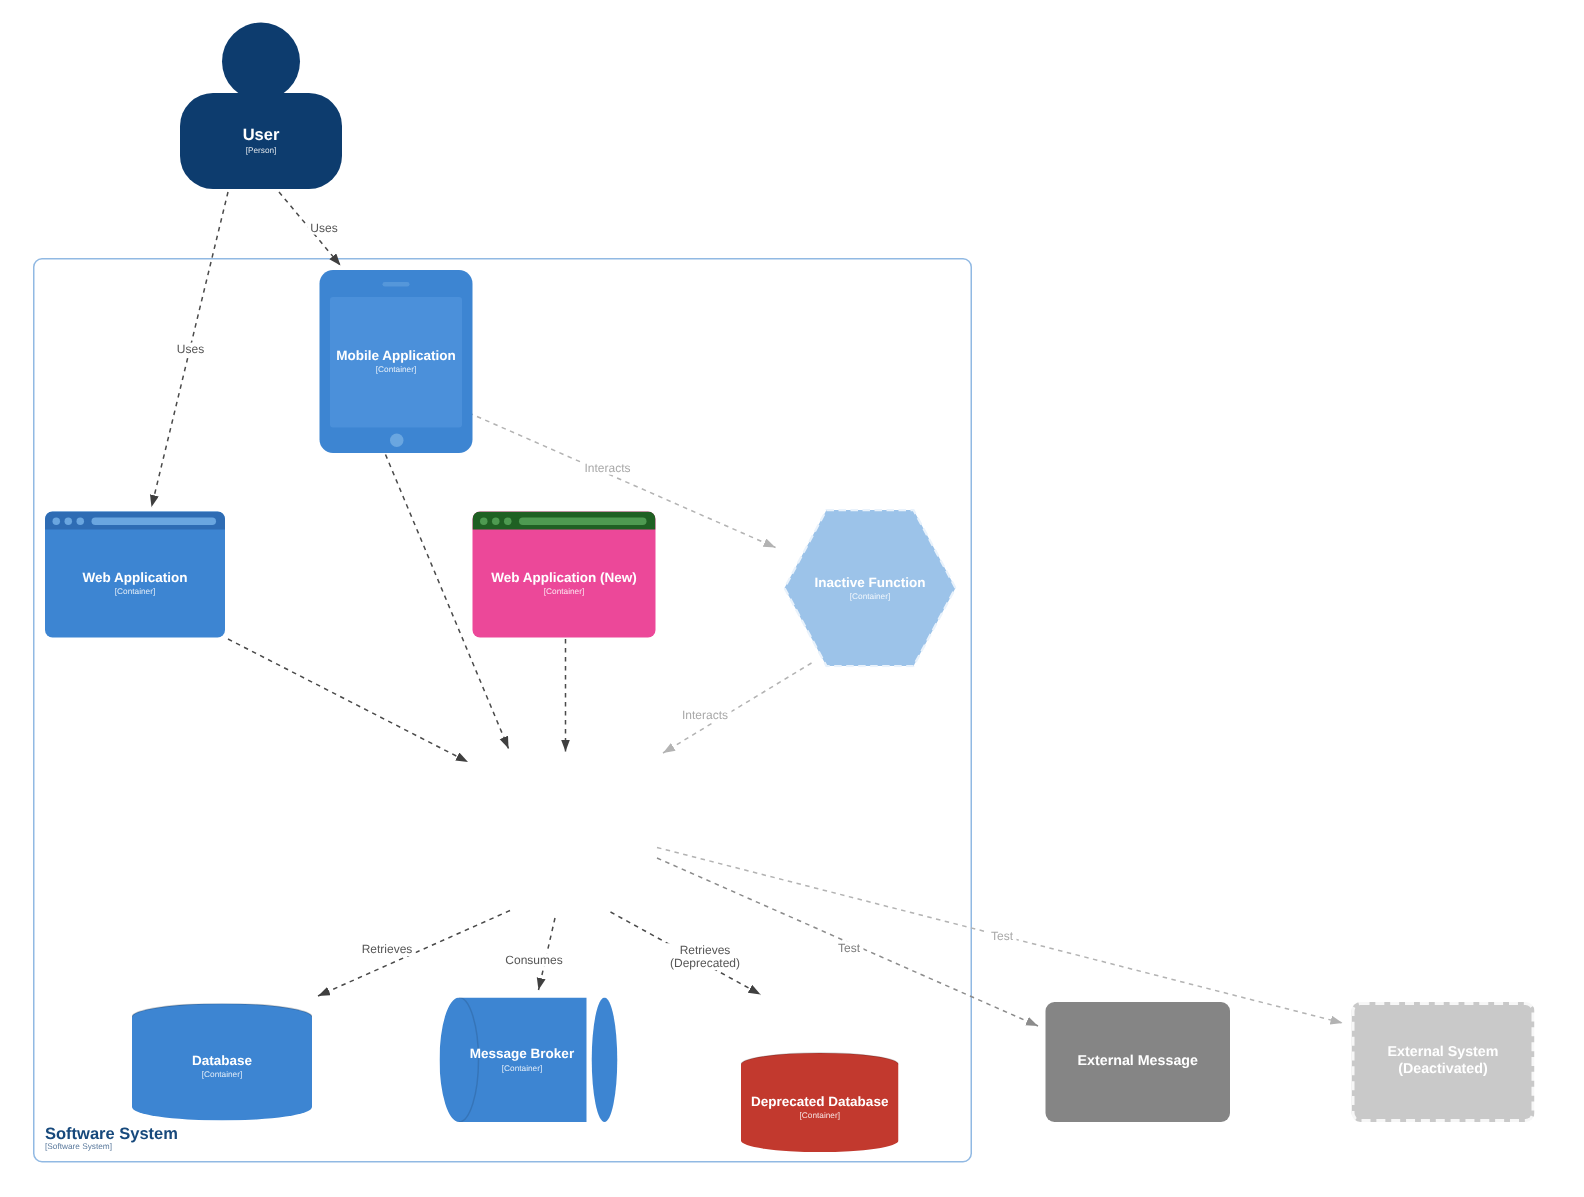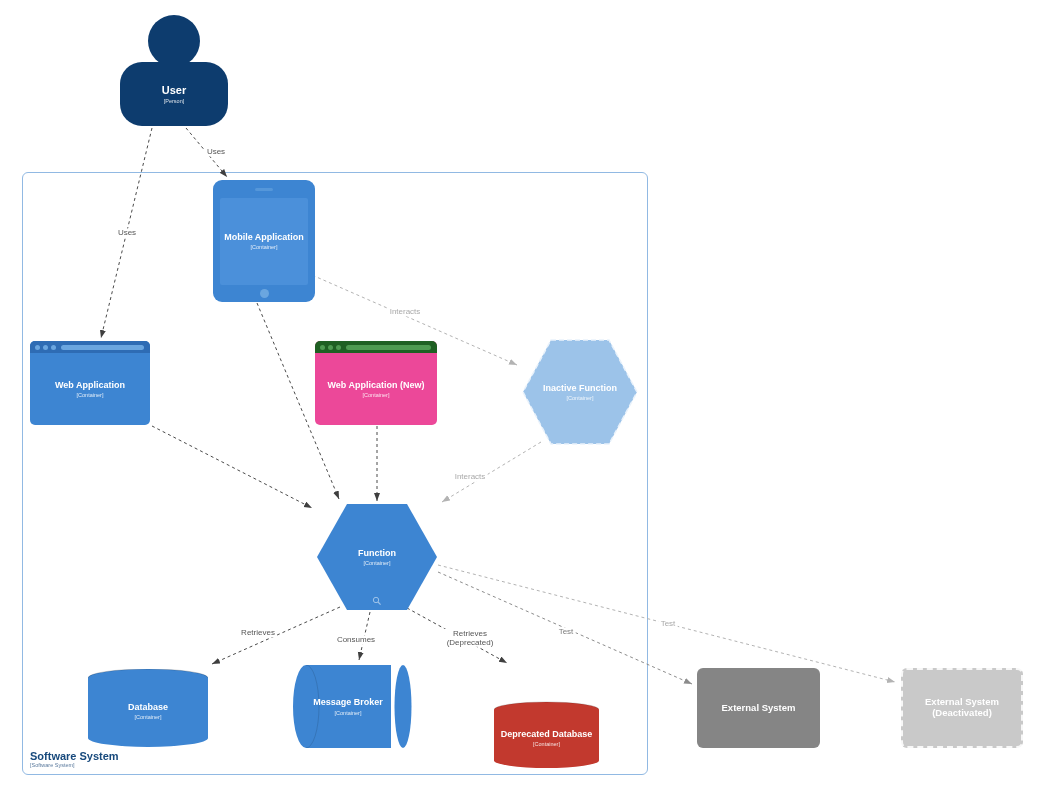--- a/index.html
+++ b/index.html
@@ -146,33 +146,20 @@
   <div class="node" style="left:522px;top:339px;width:116px;height:106px;">
     <svg class="shapesvg" viewBox="0 0 116 106">
       <polygon points="29,1 87,1 115,53 87,105 29,105 1,53" fill="#9cc3e9" stroke="#e9f2fb" stroke-width="1.5" stroke-dasharray="5 3"></polygon>
     </svg>
     <div class="ntext">
       <div class="nlabel">Inactive Function</div>
       <div class="nsub">[Container]</div>
     </div>
   </div>
 
-  <div class="node" style="left:317px;top:504px;width:120px;height:106px;">
-    <svg class="shapesvg" viewBox="0 0 120 106">
-      <polygon points="30,0 90,0 120,53 90,106 30,106 0,53" fill="#3d85d2"></polygon>
-    </svg>
-    <div class="ntext">
-      <div class="nlabel">Function</div>
-      <div class="nsub">[Container]</div>
-    </div>
-    <svg class="zoomicon" width="10" height="10" viewBox="0 0 10 10">
-      <circle cx="4" cy="4" r="2.7" fill="none" stroke="#bcd6f0" stroke-width="1"></circle>
-      <line x1="6" y1="6" x2="8.6" y2="8.6" stroke="#bcd6f0" stroke-width="1.2"></line>
-    </svg>
-  </div>
 
   <div class="node" style="left:88px;top:669px;width:120px;height:78px;">
     <svg class="shapesvg" viewBox="0 0 120 78">
       <path d="M0,9 A60,9 0 0 1 120,9 L120,69 A60,9 0 0 1 0,69 Z" fill="#3d85d2"></path>
       <path d="M0,9 A60,9 0 0 1 120,9" fill="none" stroke="rgba(0,0,0,0.18)" stroke-width="1"></path>
     </svg>
     <div class="ntext" style="padding-top:6px;">
       <div class="nlabel">Database</div>
       <div class="nsub">[Container]</div>
     </div>
@@ -195,20 +182,20 @@
       <path d="M0,9 A62,9 0 0 1 124,9 L124,69 A62,9 0 0 1 0,69 Z" fill="#c2392e"></path>
       <path d="M0,9 A62,9 0 0 1 124,9" fill="none" stroke="rgba(0,0,0,0.18)" stroke-width="1"></path>
     </svg>
     <div class="ntext" style="padding-top:6px;">
       <div class="nlabel">Deprecated Database</div>
       <div class="nsub">[Container]</div>
     </div>
   </div>
 
   <div class="node box gray" style="left:697px;top:668px;width:123px;height:80px;">
-    <div class="nlabel">External System</div>
+    <div class="nlabel">External Message</div>
   </div>
 
   <div class="node box lightgray" style="left:901px;top:668px;width:122px;height:80px;align-items:center;">
     <div class="nlabel" style="padding:0 10px;">External System (Deactivated)</div>
   </div>
 
 </div>
 
 </body></html>

